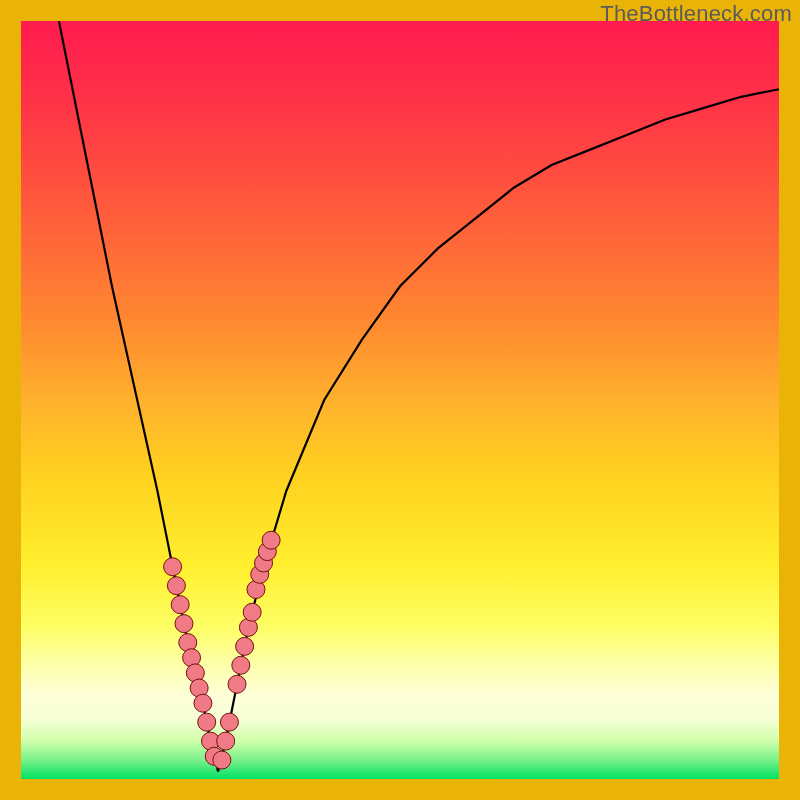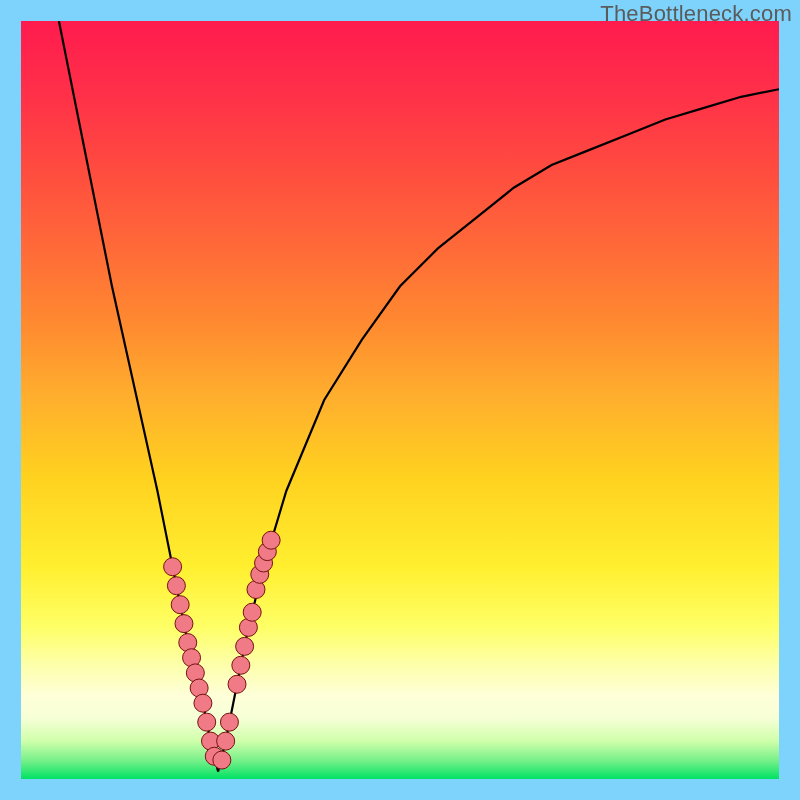--- a/index.html
+++ b/index.html
@@ -9,21 +9,21 @@
     height: 800px;
     background: #000;
     overflow: hidden;
   }
   .frame {
     position: absolute;
     top: 0;
     left: 0;
     width: 800px;
     height: 800px;
-    background: #7dd3fc;
+    background: #eab308;
   }
   .plot {
     position: absolute;
     top: 21px;
     left: 21px;
     width: 758px;
     height: 758px;
     overflow: hidden;
   }
   .gradient {

